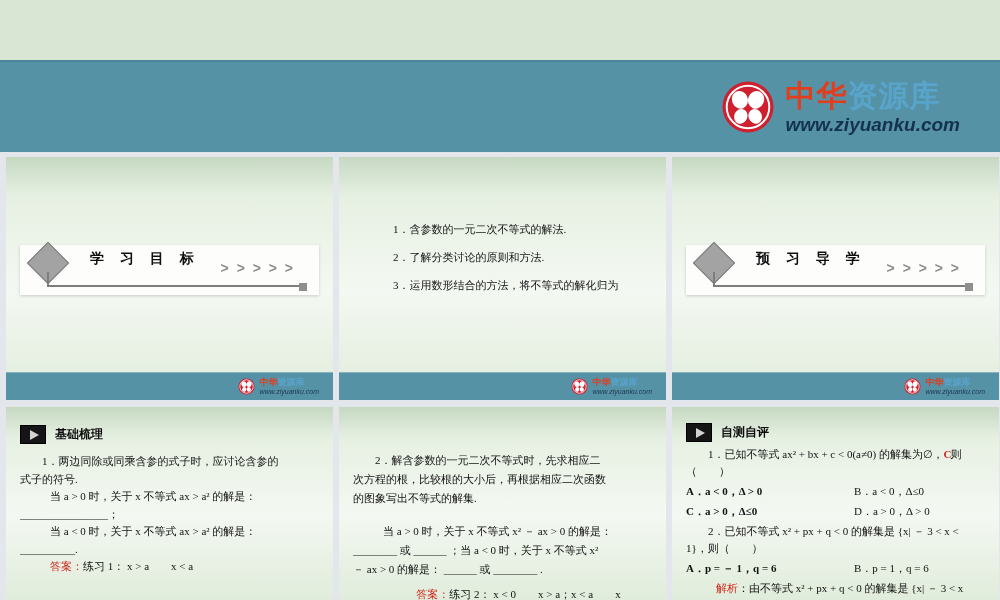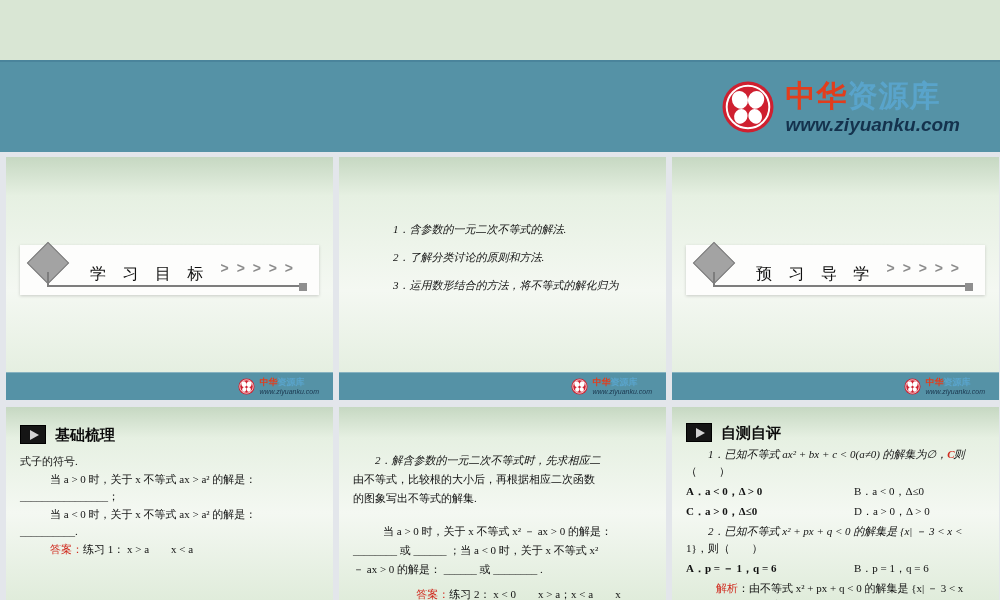--- a/index.html
+++ b/index.html
@@ -37,43 +37,43 @@
   .sl-svg {width:17px; height:17px; display:block;}
   .sl-textcol {display:flex; flex-direction:column; line-height:1;}
   .sl-brand {font-size:9px; font-weight:bold; letter-spacing:0;}
   .sl-site {font-size:7px; font-style:italic; color:#1b374f; margin-top:1px;}
 
   
   .banner {position:absolute; left:14px; right:14px; top:88px; height:50px; background:#fdfdfc;
     box-shadow:0 1px 3px rgba(0,0,0,.18);}
   .diamond {position:absolute; left:13px; top:3px; width:28px; height:28px; background:#a3a3a3;
     border:1px solid #7d7d7d; transform:rotate(45deg);}
-  .banner-title {position:absolute; left:70px; top:19px; font-size:16px; font-weight:normal;
+  .banner-title {position:absolute; left:70px; top:5px; font-size:14px; font-weight:bold;
     color:#101010; letter-spacing:6px; white-space:nowrap;}
   .banner-chevrons {position:absolute; right:24px; top:15px; font-size:14px; font-weight:bold;
     color:#8b8b8b; letter-spacing:2px; white-space:nowrap;}
   .banner-hline {position:absolute; left:27px; right:16px; bottom:8px; height:2px; background:#7d7d7d;}
   .banner-vline {position:absolute; left:27px; bottom:8px; width:2px; height:15px; background:#7d7d7d;}
   .banner-endsq {position:absolute; right:12px; bottom:4px; width:8px; height:8px; background:#8f8f8f;}
 
   
   .txt {font-family:"Liberation Serif","DejaVu Serif",serif; color:#121212;}
   .goal-body {padding:64px 22px 0 32px; font-size:11px; line-height:17px;}
   .goal-body .mb {margin-bottom:11px;}
-  .t-ind {text-indent:22px;font-style:italic;}
+  .t-ind {text-indent:22px;}
   .t-ind2 {text-indent:30px;}
 
   .low-body {padding:18px 12px 0 14px; font-size:11px; line-height:17.5px;}
   .low-body.b2 {padding-top:44px; line-height:19px;}
   .low-header {display:flex; align-items:center; gap:9px; margin-bottom:9px;}
   .play-icon {width:26px; height:19px; background:#151515; border:1px solid #000;
     display:flex; align-items:center; justify-content:center; box-sizing:border-box;}
   .play-tri {width:0; height:0; border-left:9px solid #d3d3d3; border-top:5px solid transparent;
     border-bottom:5px solid transparent; margin-left:2px;}
-  .low-title {font-weight:bold; font-size:15px; color:#0d0d0d; font-family:"Liberation Sans",sans-serif;text-align:center;}
+  .low-title {font-weight:bold; font-size:12px; color:#0d0d0d; font-family:"Liberation Sans",sans-serif;text-align:center;}
 
   .red {color:#d02a1e;}
   .ansmark {color:#d02a1e; font-weight:bold; margin-right:-1px;}
   .opt-row {display:flex;}
   .opt-row .o1 {width:168px; flex:none;font-weight:bold;}
   .mt3 {margin-top:3px;}
   .mt6 {margin-top:6px;text-align:center;}
   .mb7 {margin-bottom:14px;}
 </style>
 </head>
@@ -197,35 +197,36 @@
   <section class="row row3">
 
     <article class="slide">
       <div class="low-body txt">
         <div class="low-header">
           <span class="play-icon">
               <span class="play-tri"></span>
             </span>
           <span class="low-title">基础梳理</span>
         </div>
+        <div class="t-ind">1．两边同除或同乘含参的式子时，应讨论含参的</div>
         <div>式子的符号.</div>
         <div class="t-ind2">当 a &gt; 0 时，关于 x 不等式 ax &gt; a² 的解是：</div>
         <div>________________；</div>
         <div class="t-ind2">当 a &lt; 0 时，关于 x 不等式 ax &gt; a² 的解是：</div>
         <div>__________.</div>
         <div class="t-ind2">
           <span class="red">答案：</span><span>练习 1： x &gt; a　　x &lt; a</span>
         </div>
       </div>
     </article>
 
     <article class="slide">
       <div class="low-body b2 txt">
         <div class="t-ind">2．解含参数的一元二次不等式时，先求相应二</div>
-        <div>由不等式，比较根的大小后，再根据相应二次函数</div>
+        <div>次方程的根，比较根的大小后，再根据相应二次函数</div>
         <div class="mb7">的图象写出不等式的解集.</div>
         <div class="t-ind2">当 a &gt; 0 时，关于 x 不等式 x² － ax &gt; 0 的解是：</div>
         <div>________ 或 ______ ；当 a &lt; 0 时，关于 x 不等式 x²</div>
         <div>－ ax &gt; 0 的解是： ______ 或 ________ .</div>
         <div class="t-ind2 mt6">
           <span class="red">答案：</span><span>练习 2： x &lt; 0　　x &gt; a；x &lt; a　　x</span>
         </div>
         <div>&gt; 0</div>
       </div>
     </article>

